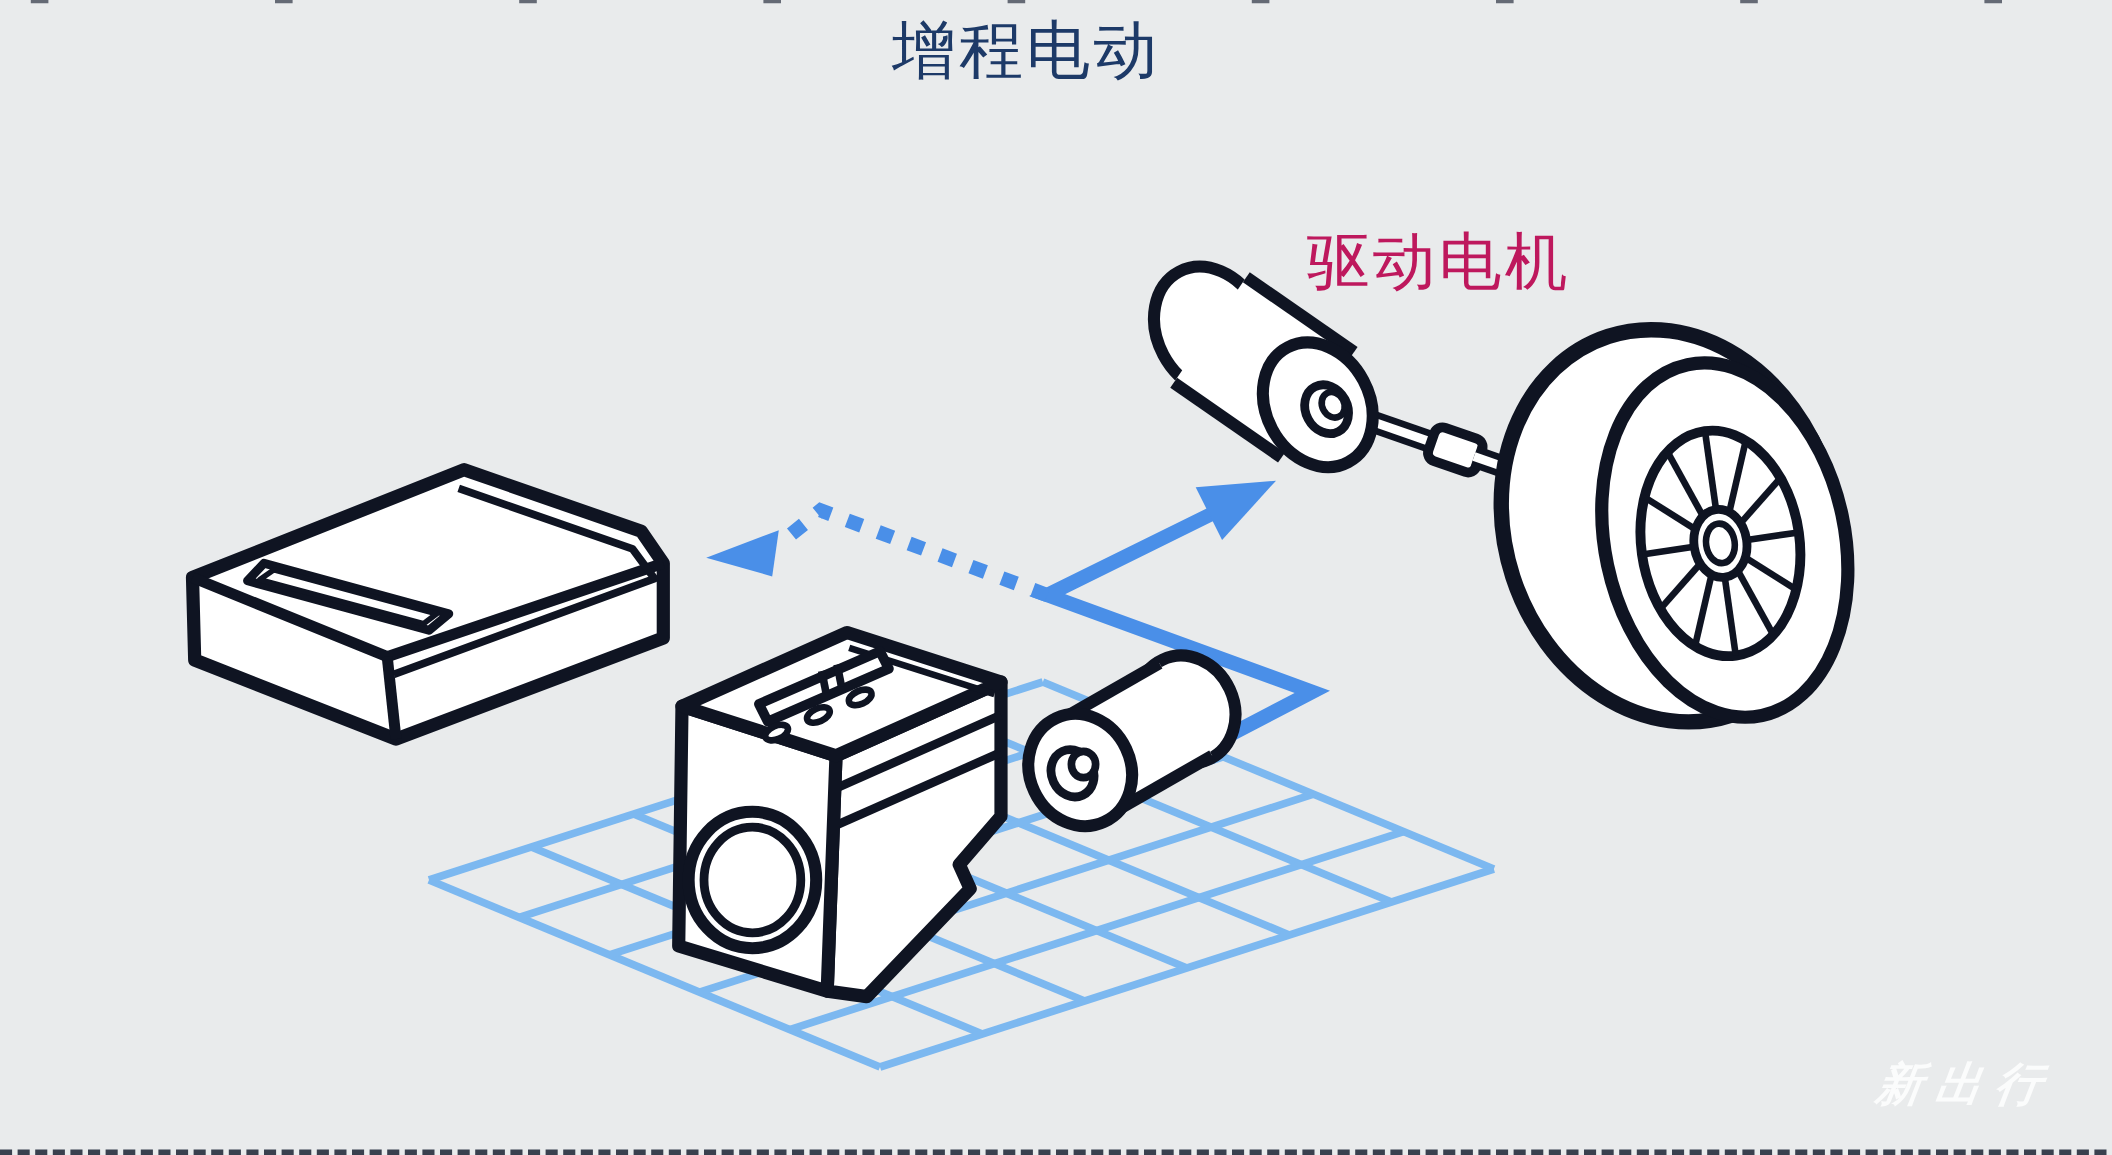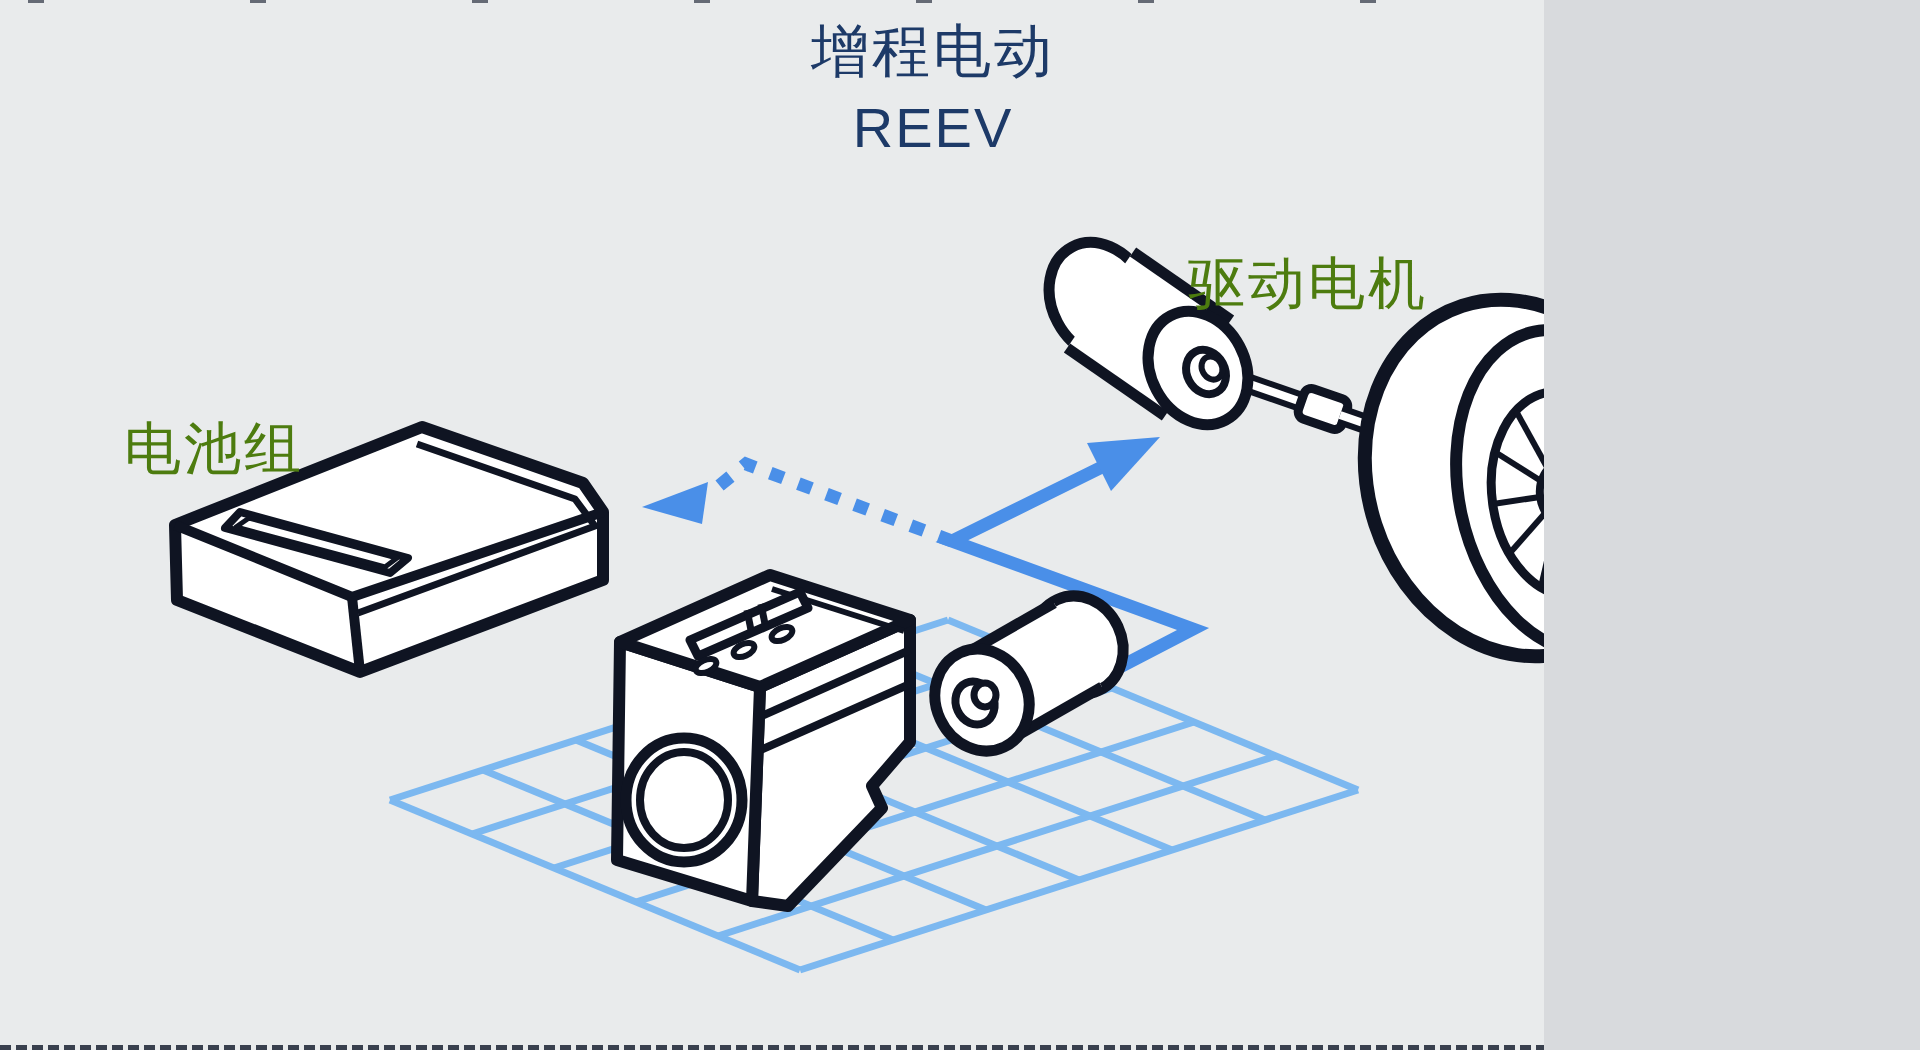--- a/index.html
+++ b/index.html
@@ -1,24 +1,24 @@
 <!DOCTYPE html>
 <html><head>
 <meta charset="utf-8">
 <style>
   html,body{margin:0;padding:0;background:#d8dadd;}
   .stage{
-    position:relative;width:1544px;height:1050px;overflow:hidden;
+    position:relative;width:1920px;height:1050px;overflow:hidden;
     background:#e9ebec;
-    font-family:Liberation Sans, sans-serif;
+    font-family:Liberation Mono, monospace;
   }
   .stage svg{position:absolute;left:0;top:0;}
   .lbl{
-    position:absolute;color:#4d7c0f;font-weight:500;
-    letter-spacing:3px;white-space:nowrap;line-height:1;margin-top:40px;
+    position:absolute;color:#be185d;font-weight:500;
+    letter-spacing:3px;white-space:nowrap;line-height:1;
   }
   .title{
     position:absolute;top:22px;left:933px;transform:translateX(-50%);
     color:#1d3a68;text-align:center;font-weight:500;
   }
   .title .t1{font-size:58px;letter-spacing:3px;line-height:1;}
   .title .t2{font-size:56px;letter-spacing:2px;line-height:1;margin-top:20px;}
   .lbl-battery{left:124px;top:380px;font-size:57px;}
   .lbl-motor{left:1188px;top:215px;font-size:57px;}
   .lbl-generator{left:1192px;top:638px;font-size:51px;}
@@ -139,20 +139,18 @@
     </g>
 
     <g stroke="#39404e">
       <line x1="0" y1="1047.5" x2="1920" y2="1047.5" stroke-width="5" stroke-dasharray="11 5"></line>
       <line x1="28" y1="1.5" x2="1920" y2="1.5" stroke-width="3" stroke-dasharray="16 206" opacity="0.75"></line>
     </g>
   </svg>
 
   <div class="title">
     <div class="t1">增程电动</div>
-    <div class="t2">REEV</div>
   </div>
 
-  <div class="lbl lbl-battery">电池组</div>
   <div class="lbl lbl-motor">驱动电机</div>
 
   <div class="watermark">新出行</div>
 </div>
 
 </body></html>

